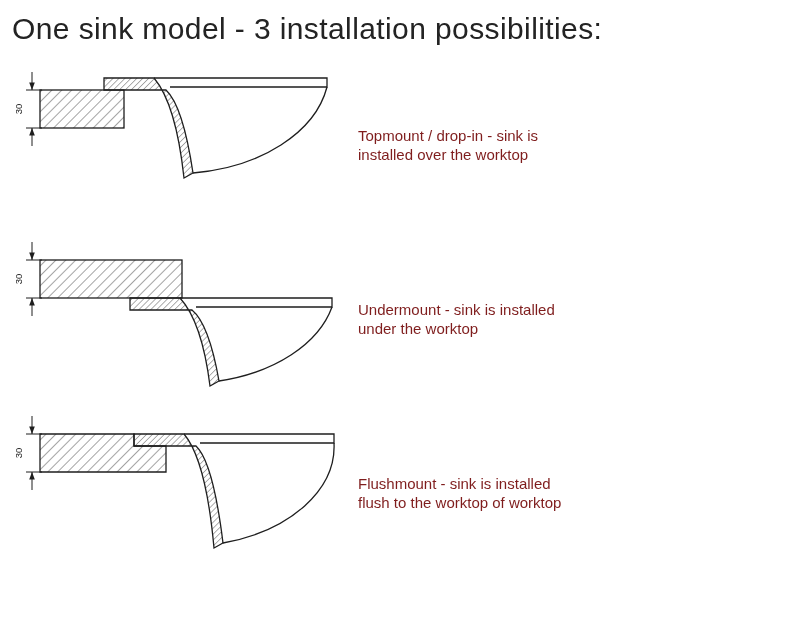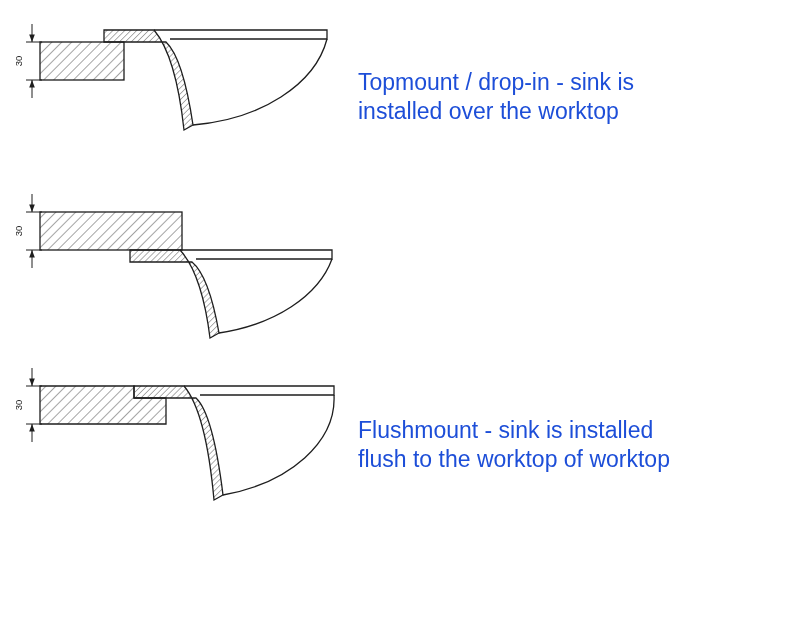--- a/index.html
+++ b/index.html
@@ -27,33 +27,34 @@
   .row {
     display: flex;
     align-items: center;
     margin-bottom: 4px;
   }
   .drawing {
     flex: 0 0 340px;
     display: block;
   }
   .desc {
-    font-size: 23px;
+    font-size: 15px;
     line-height: 1.27;
     margin: 0 0 0 6px;
     max-width: 440px;
     white-space: pre-line;
-    color: #1d4ed8;
+    color: #7f1d1d;
   }
 </style>
 </head>
 <body>
 
 <div class="page">
 
+  <h1 class="page-title">One sink model - 3 installation possibilities:</h1>
 
   <div class="row">
     <svg class="drawing" width="340" height="170" viewBox="0 0 340 170" role="img">
       <defs>
         <pattern id="hw1" width="7" height="7" patternUnits="userSpaceOnUse" patternTransform="rotate(45)">
           <line x1="0" y1="0" x2="0" y2="7" stroke="#4a4a4a" stroke-width="1"></line>
         </pattern>
         <pattern id="hs1" width="4.2" height="4.2" patternUnits="userSpaceOnUse" patternTransform="rotate(45)">
           <line x1="0" y1="0" x2="0" y2="4.2" stroke="#4a4a4a" stroke-width="0.9"></line>
         </pattern>
@@ -91,20 +92,22 @@
         <path d="M168,64 L320,64 L320,73 L184,73"></path>
         <path d="M320,73 A150,100 0 0 1 207,147"></path>
       </g>
       <g stroke="#1e1e1e" stroke-width="1">
         <path fill="none" d="M14,26 H30 M14,64 H30 M20,8 V26 M20,64 V82"></path>
         <path stroke="none" fill="#1e1e1e" d="M20,26 L17.2,18.5 L22.8,18.5 Z"></path>
         <path stroke="none" fill="#1e1e1e" d="M20,64 L17.2,71.5 L22.8,71.5 Z"></path>
       </g>
       <text transform="translate(10,45) rotate(-90)" text-anchor="middle" font-size="9.5" fill="#1e1e1e">30</text>
     </svg>
+    <p class="desc">Undermount - sink is installed
+under the worktop</p>
   </div>
 
   <div class="row">
     <svg class="drawing" width="340" height="170" viewBox="0 0 340 170" role="img">
       <defs>
         <pattern id="hw3" width="7" height="7" patternUnits="userSpaceOnUse" patternTransform="rotate(45)">
           <line x1="0" y1="0" x2="0" y2="7" stroke="#4a4a4a" stroke-width="1"></line>
         </pattern>
         <pattern id="hs3" width="4.2" height="4.2" patternUnits="userSpaceOnUse" patternTransform="rotate(45)">
           <line x1="0" y1="0" x2="0" y2="4.2" stroke="#4a4a4a" stroke-width="0.9"></line>

